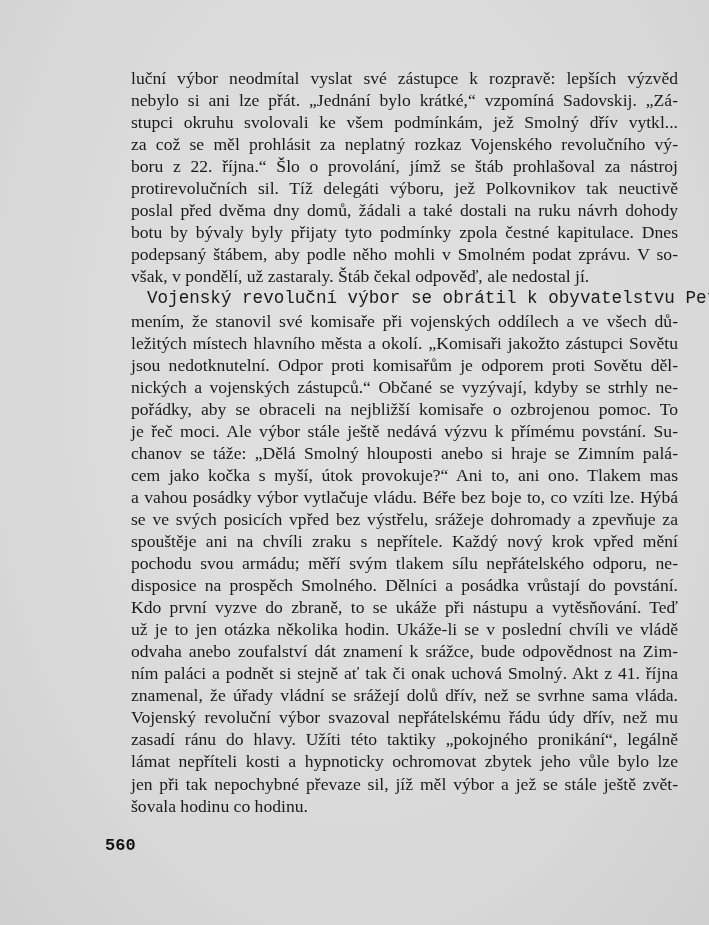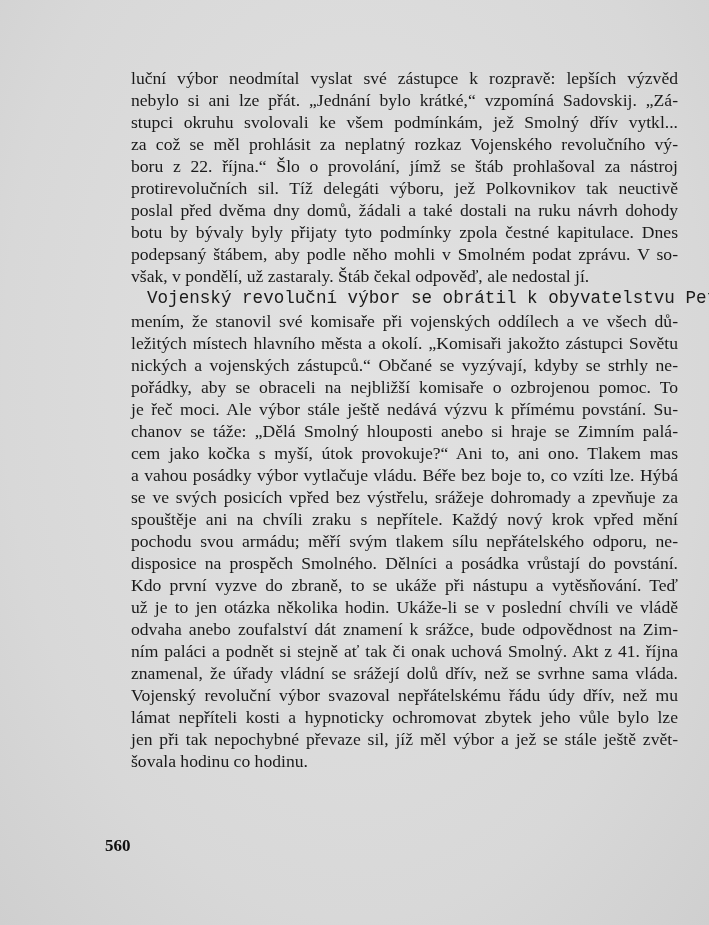--- a/index.html
+++ b/index.html
@@ -30,21 +30,21 @@
     text-align: justify;
     text-align-last: justify;
     height: 22.05px;
   }
   .line.last { text-align-last: left; }
   .line.indent { padding-left: 16px; font-family: Liberation Mono, monospace; }
   .page-number {
     position: absolute;
     left: 105px;
     top: 836px;
-    font-family: Liberation Serif, serif;
+    font-family: Liberation Mono, monospace;
     font-weight: bold;
     font-size: 17px;
     letter-spacing: 0px;
     color: #111;
   }
 </style>
 </head>
 <body>
 
 <div class="page">
@@ -58,35 +58,37 @@
         <span class="line">protirevolučních sil. Tíž delegáti výboru, jež Polkovnikov tak neuctivě</span>
         <span class="line">poslal před dvěma dny domů, žádali a také dostali na ruku návrh dohody</span>
         <span class="line">botu by bývaly byly přijaty tyto podmínky zpola čestné kapitulace. Dnes</span>
         <span class="line">podepsaný štábem, aby podle něho mohli v Smolném podat zprávu. V so-</span>
         <span class="line last">však, v pondělí, už zastaraly. Štáb čekal odpověď, ale nedostal jí.</span>
       </div>
       <div>
         <span class="line indent">Vojenský revoluční výbor se obrátil k obyvatelstvu Petrohradu s ozná-</span>
         <span class="line">mením, že stanovil své komisaře při vojenských oddílech a ve všech dů-</span>
         <span class="line">ležitých místech hlavního města a okolí. „Komisaři jakožto zástupci Sovětu</span>
+        <span class="line">jsou nedotknutelní. Odpor proti komisařům je odporem proti Sovětu děl-</span>
         <span class="line">nických a vojenských zástupců.“ Občané se vyzývají, kdyby se strhly ne-</span>
         <span class="line">pořádky, aby se obraceli na nejbližší komisaře o ozbrojenou pomoc. To</span>
         <span class="line">je řeč moci. Ale výbor stále ještě nedává výzvu k přímému povstání. Su-</span>
         <span class="line">chanov se táže: „Dělá Smolný hlouposti anebo si hraje se Zimním palá-</span>
         <span class="line">cem jako kočka s myší, útok provokuje?“ Ani to, ani ono. Tlakem mas</span>
         <span class="line">a vahou posádky výbor vytlačuje vládu. Béře bez boje to, co vzíti lze. Hýbá</span>
         <span class="line">se ve svých posicích vpřed bez výstřelu, srážeje dohromady a zpevňuje za</span>
         <span class="line">spouštěje ani na chvíli zraku s nepřítele. Každý nový krok vpřed mění</span>
         <span class="line">pochodu svou armádu; měří svým tlakem sílu nepřátelského odporu, ne-</span>
         <span class="line">disposice na prospěch Smolného. Dělníci a posádka vrůstají do povstání.</span>
         <span class="line">Kdo první vyzve do zbraně, to se ukáže při nástupu a vytěsňování. Teď</span>
         <span class="line">už je to jen otázka několika hodin. Ukáže-li se v poslední chvíli ve vládě</span>
         <span class="line">odvaha anebo zoufalství dát znamení k srážce, bude odpovědnost na Zim-</span>
         <span class="line">ním paláci a podnět si stejně ať tak či onak uchová Smolný. Akt z 41. října</span>
         <span class="line">znamenal, že úřady vládní se srážejí dolů dřív, než se svrhne sama vláda.</span>
         <span class="line">Vojenský revoluční výbor svazoval nepřátelskému řádu údy dřív, než mu</span>
+        <span class="line">zasadí ránu do hlavy. Užíti této taktiky „pokojného pronikání“, legálně</span>
         <span class="line">lámat nepříteli kosti a hypnoticky ochromovat zbytek jeho vůle bylo lze</span>
         <span class="line">jen při tak nepochybné převaze sil, jíž měl výbor a jež se stále ještě zvět-</span>
         <span class="line last">šovala hodinu co hodinu.</span>
       </div>
     </div>
   <div class="page-number">560</div>
 </div>
 
 </body></html>

